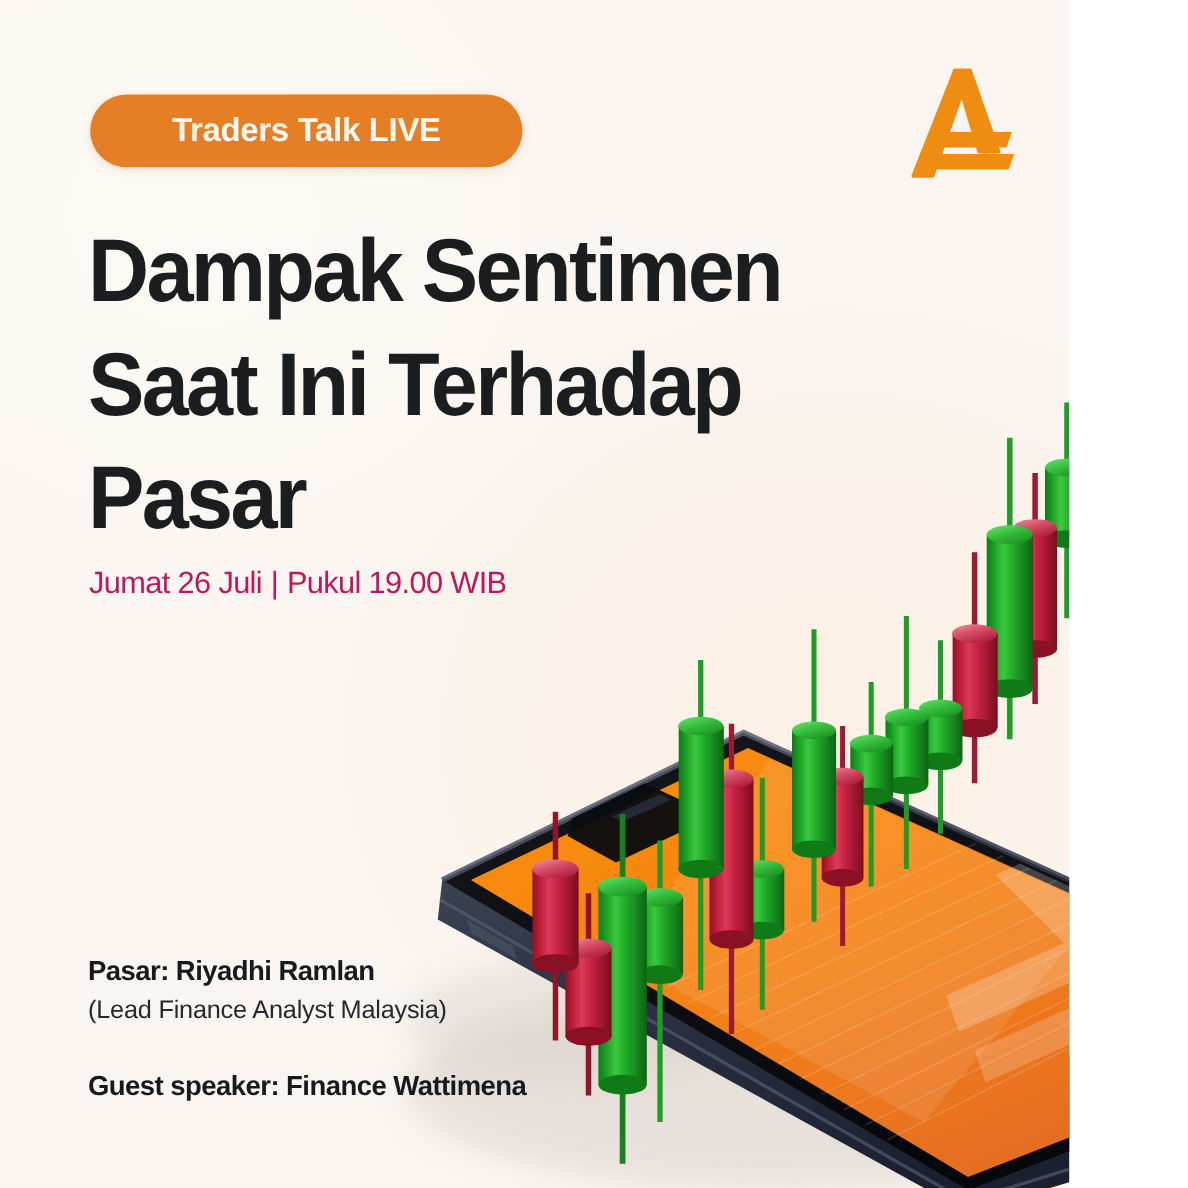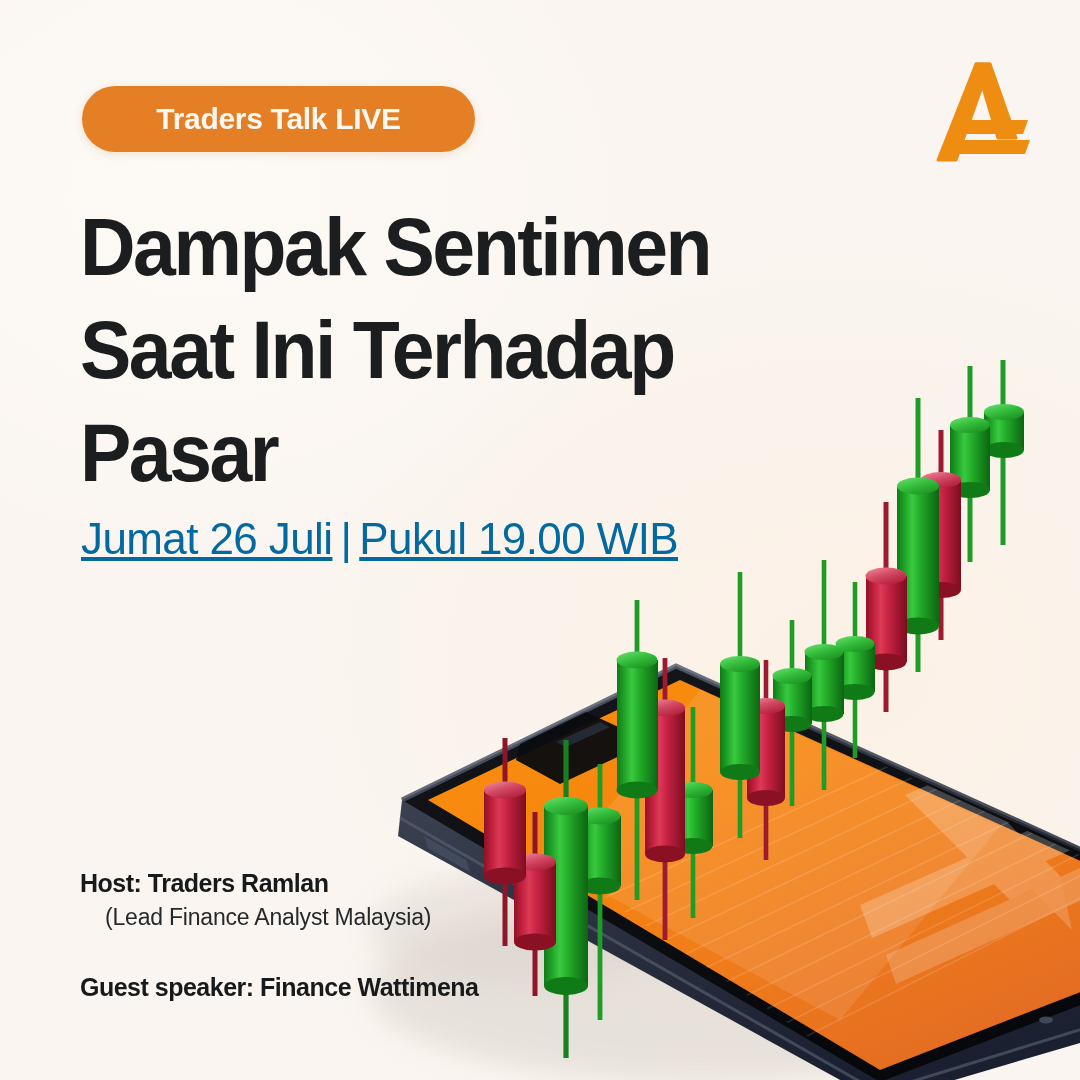--- a/index.html
+++ b/index.html
@@ -3,21 +3,21 @@
 <meta charset="utf-8">
 <style>
   html, body {
     margin: 0;
     padding: 0;
     background: #ffffff;
   }
 
   #poster {
     position: relative;
-    width: 1080px;
+    width: 972px;
     height: 1080px;
     overflow: hidden;
     background: #faf5f0;
     font-family: "Liberation Sans", sans-serif;
     -webkit-font-smoothing: antialiased;
   }
 
   
   .bg-wash {
     position: absolute;
@@ -73,26 +73,25 @@
     transform: scaleX(0.95);
     transform-origin: left top;
   }
   .headline div { white-space: nowrap; }
 
   
   .dateline {
     position: absolute;
     left: 81px;
     top: 514px;
-    color: #0369a1;
-    font-size: 44px;
+    color: #be185d;
+    font-size: 28px;
     font-weight: 400;
     letter-spacing: -0.6px;
     white-space: nowrap;
-    text-decoration: underline;
   }
   .dateline .sep {
     display: inline-block;
     margin: 0 8px;
     font-weight: 300;
   }
 
   
   .credits {
     position: absolute;
@@ -110,21 +109,20 @@
     line-height: 34px;
     white-space: nowrap;
   }
   .credit-role {
     color: #26292c;
     font-size: 23px;
     font-weight: 400;
     letter-spacing: -0.2px;
     line-height: 34px;
     white-space: nowrap;
-    margin-left: 25px;
   }
 
   
   .art {
     position: absolute;
     left: 0;
     top: 0;
     width: 1080px;
     height: 1080px;
     pointer-events: none;
@@ -393,21 +391,21 @@
     <div>Saat Ini Terhadap</div>
     <div>Pasar</div>
   </div>
 
   <div class="dateline">
     <span>Jumat 26 Juli</span><span class="sep">|</span><span>Pukul 19.00 WIB</span>
   </div>
 
   <div class="credits">
     <div class="credit-block">
-      <div class="credit-name">Host: Traders Ramlan</div>
+      <div class="credit-name">Pasar: Riyadhi Ramlan</div>
       <div class="credit-role">(Lead Finance Analyst Malaysia)</div>
     </div>
     <div class="credit-block">
       <div class="credit-name">Guest speaker: Finance Wattimena</div>
     </div>
   </div>
 
 </div>
 
 </body></html>

